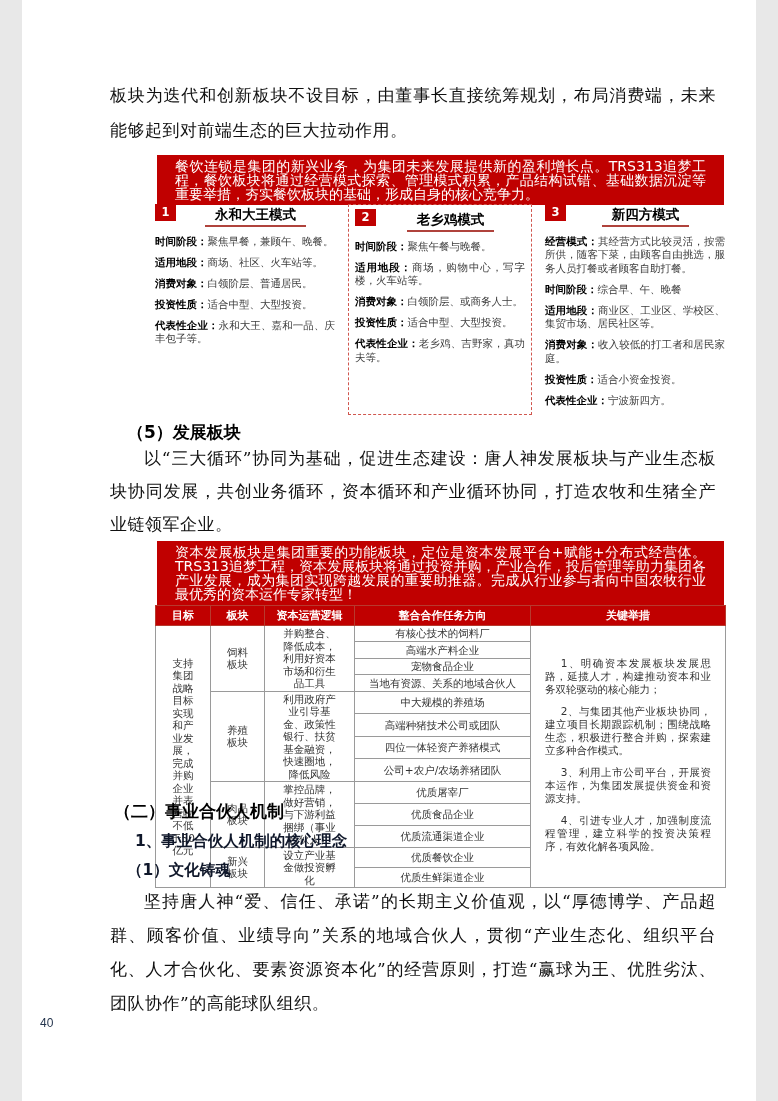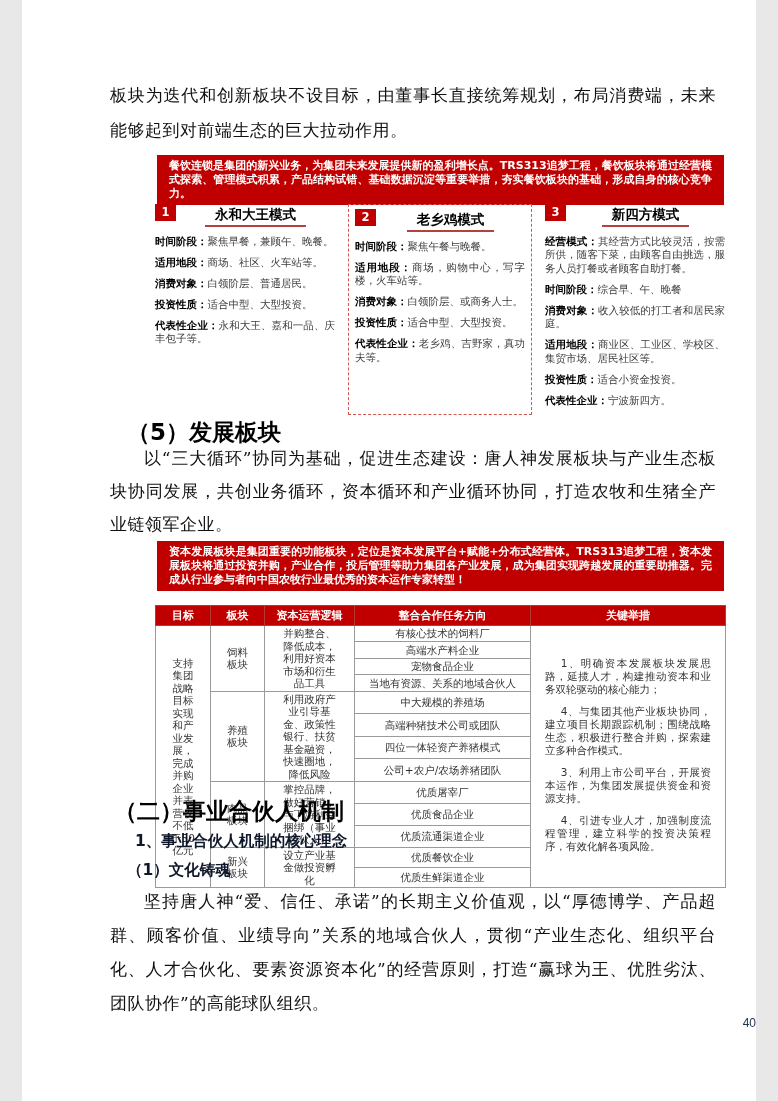--- a/index.html
+++ b/index.html
@@ -12,22 +12,22 @@
   
   .para{
     font-size:17px; line-height:35px; text-align:justify; color:#111;
     margin:0; letter-spacing:0.5px;
   }
   .indent{text-indent:2em;}
   
   .banner{
     background:#c00000; color:#ffffff;
     font-family:"DejaVu Sans","Liberation Sans",sans-serif;
-    font-size:11px; line-height:14px; text-align:justify;
-    padding:4px 12px; box-sizing:border-box; margin:0;font-weight:bold;
+    font-size:14px; line-height:14px; text-align:justify;
+    padding:4px 18px; box-sizing:border-box; margin:0;
   }
   
   .models{display:flex; justify-content:space-between;}
   .model-card{
     width:180px; box-sizing:border-box;
     font-family:"DejaVu Sans","Liberation Sans",sans-serif;
   }
   .model-card.dashed{border:1px dashed #d0564e; padding:4px 6px; width:184px;}
   .model-head{display:flex; align-items:flex-start; margin-bottom:4px;}
   .num-badge{
@@ -38,21 +38,21 @@
   .model-title-wrap{flex:1; text-align:center;}
   .model-title{
     display:inline-block; font-weight:bold; font-size:13.5px; color:#000;
     padding:0 10px 3px; border-bottom:2px solid #b0433c; line-height:16px;
   }
   .field{font-size:10.5px; line-height:13.5px; margin:7.5px 0; color:#3c3c3c; text-align:justify;}
   .field b{color:#000;}
   
   .h-big{
     font-family:"DejaVu Sans","Liberation Sans",sans-serif;
-    font-weight:bold; font-size:23px; color:#000; margin:0; line-height:22px;
+    font-weight:bold; font-size:17px; color:#000; margin:0; line-height:22px;
   }
   .h-mid{
     font-family:"DejaVu Sans","Liberation Sans",sans-serif;
     font-weight:bold; font-size:15.5px; color:#0f172a; margin:0; line-height:20px;
   }
   
   table.cap{
     border-collapse:collapse; table-layout:fixed; width:570px;
     font-family:"DejaVu Sans","Liberation Sans",sans-serif;
     font-size:10.5px; color:#333;
@@ -62,22 +62,23 @@
     border:1px solid #b73a2e; padding:3px 1px; line-height:13px;
   }
   table.cap td{
     border:1px solid #9a9a9a; padding:1px 14px; line-height:12.5px;
     text-align:center; vertical-align:middle;
   }
   td.goal-cell{padding:2px 3px; line-height:14px;}
   td.measures-cell{text-align:left; vertical-align:top; padding:4px 5px;}
   .measure{margin:5px 0 9px; text-indent:1.5em; line-height:13px; text-align:justify;}
   .page-num{
-    font-size:12px; color:#24344d; text-align:right; width:100%;
+    font-size:12px; color:#24344d; text-align:left; width:100%;
     font-family:"Liberation Sans","DejaVu Sans",sans-serif;
+    padding-left:18px;
   }
 </style>
 </head>
 <body>
 
 <div class="page">
 
   <p class="para abs" style="left:88px; top:78px; width:606px;">板块为迭代和创新板块不设目标，由董事长直接统筹规划，布局消费端，未来能够起到对前端生态的巨大拉动作用。</p>
 
   <p class="banner abs" style="left:135px; top:155px; width:567px;">餐饮连锁是集团的新兴业务，为集团未来发展提供新的盈利增长点。TRS313追梦工程，餐饮板块将通过经营模式探索、管理模式积累，产品结构试错、基础数据沉淀等重要举措，夯实餐饮板块的基础，形成自身的核心竞争力。</p>
@@ -108,22 +109,22 @@
       <p class="field"><b>代表性企业：</b><span>老乡鸡、吉野家，真功夫等。</span></p>
     </div>
 
     <div class="model-card">
       <div class="model-head">
         <span class="num-badge">3</span>
         <span class="model-title-wrap"><span class="model-title">新四方模式</span></span>
       </div>
       <p class="field"><b>经营模式：</b><span>其经营方式比较灵活，按需所供，随客下菜，由顾客自由挑选，服务人员打餐或者顾客自助打餐。</span></p>
       <p class="field"><b>时间阶段：</b><span>综合早、午、晚餐</span></p>
+      <p class="field"><b>适用地段：</b><span>商业区、工业区、学校区、集贸市场、居民社区等。</span></p>
       <p class="field"><b>消费对象：</b><span>收入较低的打工者和居民家庭。</span></p>
-      <p class="field"><b>适用地段：</b><span>商业区、工业区、学校区、集贸市场、居民社区等。</span></p>
       <p class="field"><b>投资性质：</b><span>适合小资金投资。</span></p>
       <p class="field"><b>代表性企业：</b><span>宁波新四方。</span></p>
     </div>
   </div>
 
   <h2 class="h-big abs" style="left:105px; top:421px;">（5）发展板块</h2>
 
   <p class="para indent abs" style="left:88px; top:442px; width:606px; line-height:33px;">以“三大循环”协同为基础，促进生态建设：唐人神发展板块与产业生态板块协同发展，共创业务循环，资本循环和产业循环协同，打造农牧和生猪全产业链领军企业。</p>
 
   <p class="banner abs" style="left:135px; top:541px; width:567px;">资本发展板块是集团重要的功能板块，定位是资本发展平台+赋能+分布式经营体。TRS313追梦工程，资本发展板块将通过投资并购，产业合作，投后管理等助力集团各产业发展，成为集团实现跨越发展的重要助推器。完成从行业参与者向中国农牧行业最优秀的资本运作专家转型！</p>
@@ -144,21 +145,21 @@
       <th>整合合作任务方向</th>
       <th>关键举措</th>
     </tr>
     <tr>
       <td class="goal-cell" rowspan="13">支持集团战略目标实现和产业发展，完成并购企业并表营收不低于50亿元</td>
       <td rowspan="4">饲料板块</td>
       <td rowspan="4">并购整合、降低成本，利用好资本市场和衍生品工具</td>
       <td>有核心技术的饲料厂</td>
       <td class="measures-cell" rowspan="13">
         <p class="measure">1、明确资本发展板块发展思路，延揽人才，构建推动资本和业务双轮驱动的核心能力；</p>
-        <p class="measure">4、与集团其他产业板块协同，建立项目长期跟踪机制；围绕战略生态，积极进行整合并购，探索建立多种合作模式。</p>
+        <p class="measure">2、与集团其他产业板块协同，建立项目长期跟踪机制；围绕战略生态，积极进行整合并购，探索建立多种合作模式。</p>
         <p class="measure">3、利用上市公司平台，开展资本运作，为集团发展提供资金和资源支持。</p>
         <p class="measure">4、引进专业人才，加强制度流程管理，建立科学的投资决策程序，有效化解各项风险。</p>
       </td>
     </tr>
     <tr>
           <td>高端水产料企业</td>
         </tr>
     <tr>
           <td>宠物食品企业</td>
         </tr>

